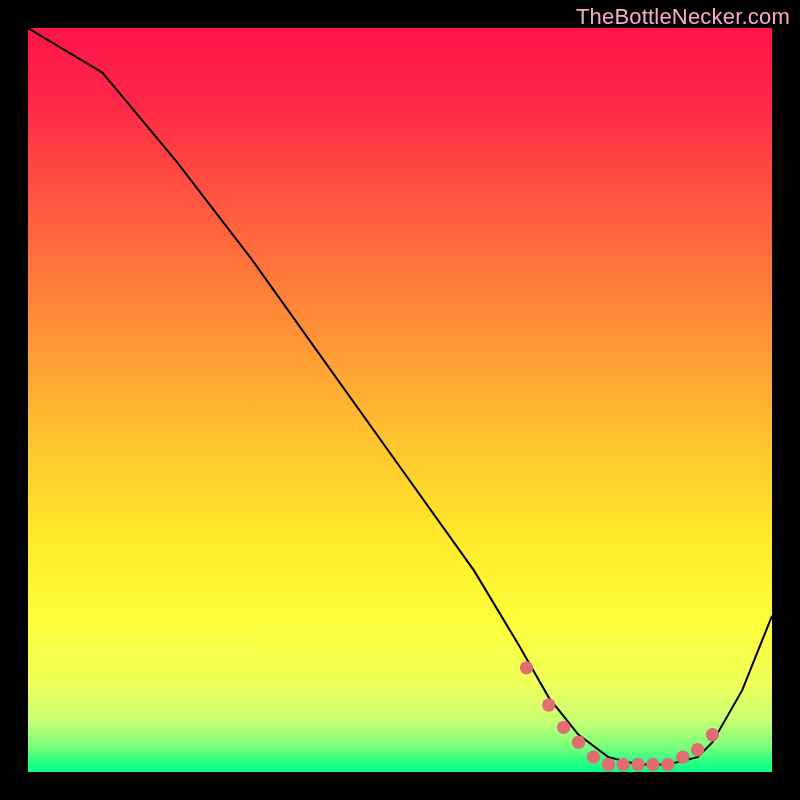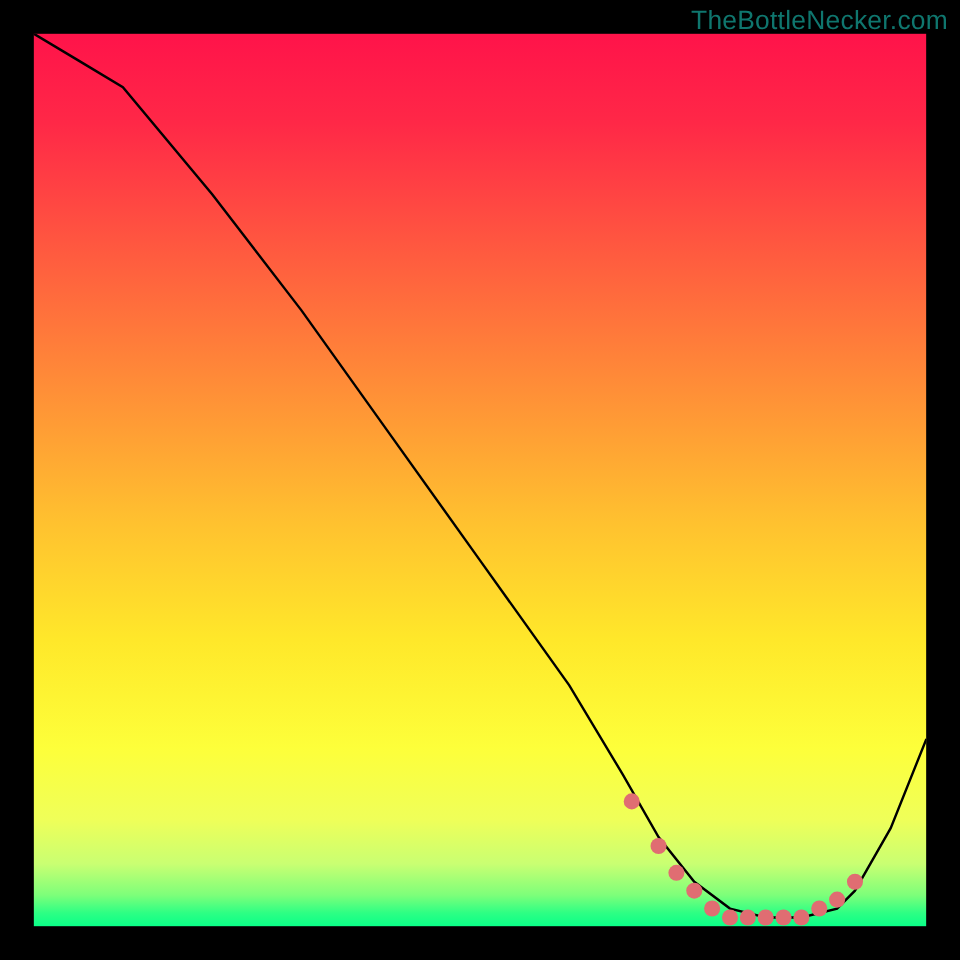--- a/index.html
+++ b/index.html
@@ -29,21 +29,21 @@
     inset: 0;
   }
   .curve {
     position: absolute;
     inset: 0;
   }
   .watermark {
     position: absolute;
     top: 4px;
     right: 10px;
-    color: #0f766e;
+    color: #f9a8d4;
     font-size: 22px;
     font-weight: 500;
     letter-spacing: 0.2px;
     user-select: none;
   }
 </style>
 </head>
 <body>
 
 <div class="stage">

